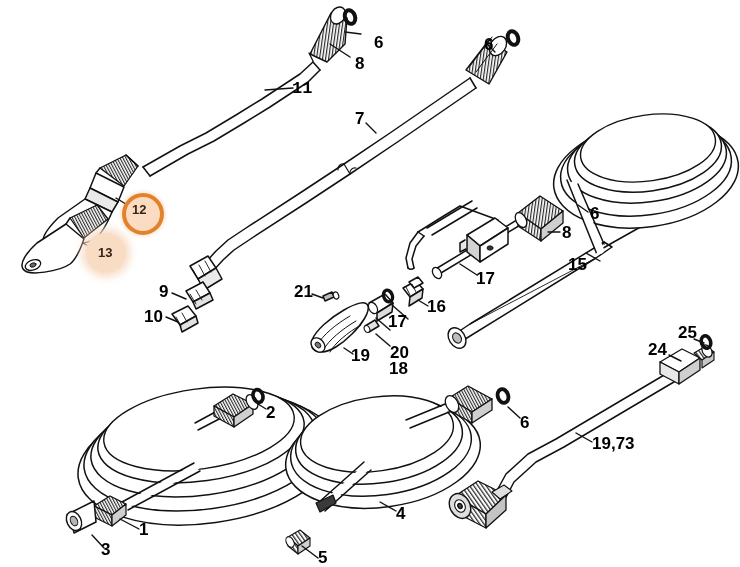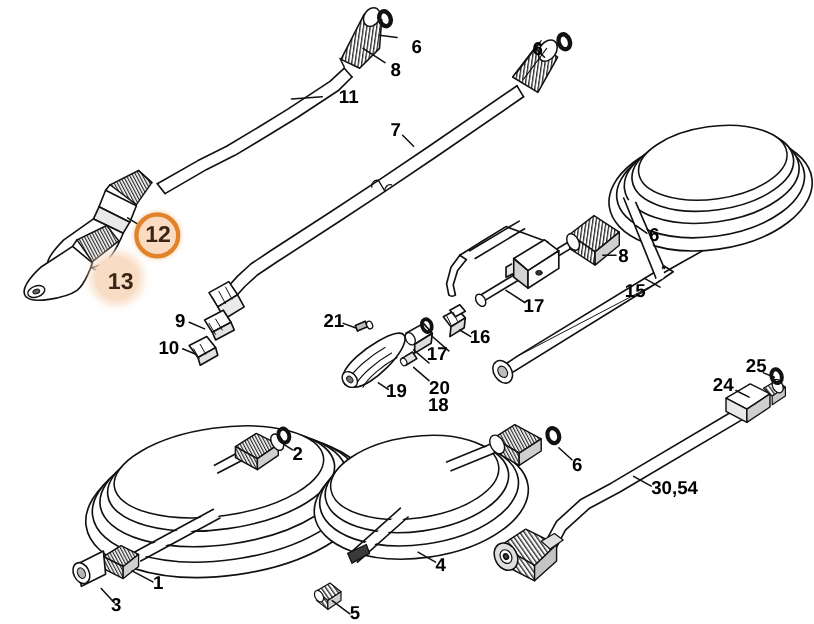--- a/index.html
+++ b/index.html
@@ -19,21 +19,21 @@
     font-size:17px;
     color:#000000;
     line-height:1;
     white-space:nowrap;
     letter-spacing:0px;
   }
   .hl-lbl{
     position:absolute;
     font-family:"Liberation Sans", sans-serif;
     font-weight:bold;
-    font-size:21px;
+    font-size:13px;
     color:#3a2415;
     line-height:1;
     white-space:nowrap;
     z-index:6;
   }
   .hl-ring{
     position:absolute;
     border-radius:50%;
     z-index:4;
   }
@@ -364,38 +364,38 @@
               box-shadow:0 0 3px 2px rgba(226,131,44,0.18);"></div>
   <div class="hl-lbl" style="left:132px;top:203px;">12</div>
 
   <div class="hl-soft" style="left:86px;top:233px;width:40px;height:40px;
               background:#f8dcc4;
               box-shadow:0 0 7px 5px rgba(248,220,196,0.85);"></div>
   <div class="hl-lbl" style="left:98px;top:246px;">13</div>
 
   <div class="lbl" style="left:374px;top:34px;">6</div>
   <div class="lbl" style="left:355px;top:55px;">8</div>
-  <div class="lbl" style="left:308px;top:80px;">11</div>
+  <div class="lbl" style="left:292px;top:80px;font-family:Liberation Mono, monospace;">11</div>
   <div class="lbl" style="left:484px;top:36px;">6</div>
   <div class="lbl" style="left:355px;top:110px;">7</div>
   <div class="lbl" style="left:590px;top:205px;">6</div>
   <div class="lbl" style="left:562px;top:224px;">8</div>
   <div class="lbl" style="left:476px;top:270px;">17</div>
   <div class="lbl" style="left:568px;top:256px;">15</div>
   <div class="lbl" style="left:159px;top:283px;">9</div>
   <div class="lbl" style="left:144px;top:308px;">10</div>
   <div class="lbl" style="left:294px;top:283px;">21</div>
   <div class="lbl" style="left:427px;top:298px;">16</div>
   <div class="lbl" style="left:388px;top:313px;">17</div>
   <div class="lbl" style="left:389px;top:324px;margin-top:36px;">18</div>
   <div class="lbl" style="left:351px;top:347px;">19</div>
   <div class="lbl" style="left:390px;top:344px;">20</div>
   <div class="lbl" style="left:266px;top:404px;">2</div>
   <div class="lbl" style="left:139px;top:521px;">1</div>
   <div class="lbl" style="left:101px;top:541px;">3</div>
   <div class="lbl" style="left:396px;top:505px;">4</div>
   <div class="lbl" style="left:318px;top:549px;">5</div>
   <div class="lbl" style="left:520px;top:414px;">6</div>
-  <div class="lbl" style="left:592px;top:435px;">30,54</div>
+  <div class="lbl" style="left:592px;top:435px;">19,73</div>
   <div class="lbl" style="left:648px;top:341px;">24</div>
   <div class="lbl" style="left:678px;top:324px;text-align:right;">25</div>
 
 </div>
 
 </body></html>

